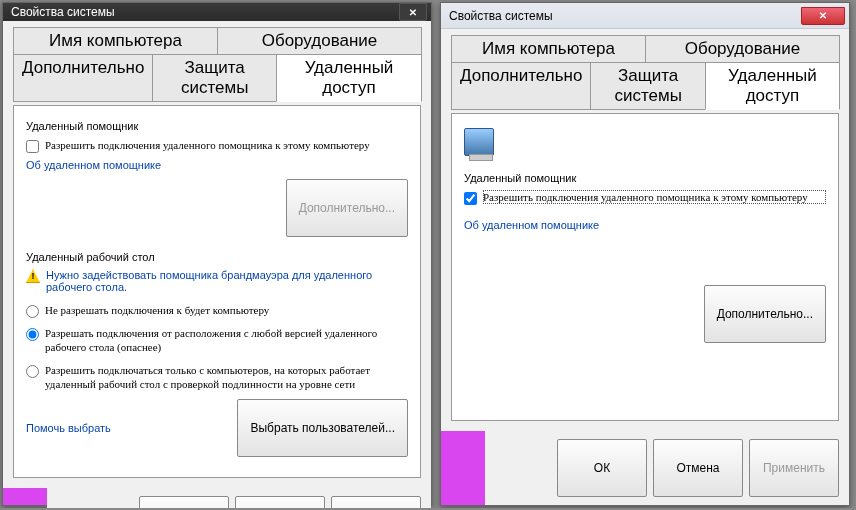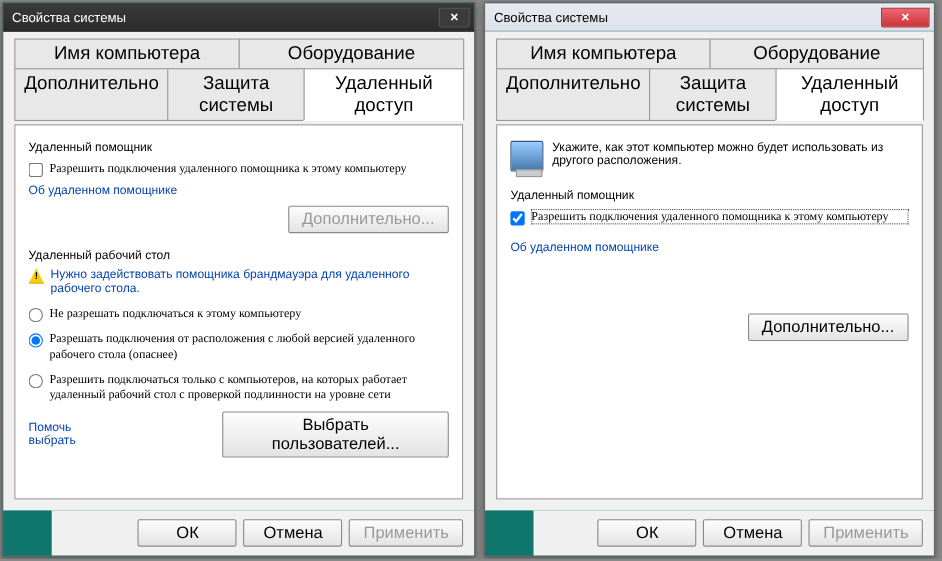--- a/index.html
+++ b/index.html
@@ -6,21 +6,21 @@
   body {
     margin: 0;
     font-family: "Segoe UI", Tahoma, sans-serif;
     font-size: 11px;
     background: #888;
     display: flex;
     gap: 8px;
     padding: 2px;
   }
   .window {
-    background: #0f766e;
+    background: #d946ef;
     border: 1px solid #666;
     box-shadow: 0 2px 6px rgba(0,0,0,0.4);
     display: flex;
     flex-direction: column;
   }
   .win-left { width: 430px; height: 504px; }
   .win-right { width: 410px; height: 504px; }
   .titlebar {
     height: 26px;
     display: flex;
@@ -89,22 +89,22 @@
     padding-top: 4px;
     margin-bottom: 10px;
   }
   .checkbox-row { display: flex; align-items: flex-start; gap: 6px; margin: 6px 0; }
   .checkbox-row label { flex: 1; line-height: 1.3; font-family: Liberation Serif, serif; }
   input[type=checkbox], input[type=radio] { margin: 2px 0 0 0; }
   .link { color: #0645ad; cursor: pointer; display: inline-block; }
   .btn {
     border: 1px solid #888;
     background: linear-gradient(to bottom, #fdfdfd, #e3e3e3);
-    padding: 3px 12px;
-    font-size: 15px;
+    padding: 21px 12px;
+    font-size: 12px;
     border-radius: 2px;
     min-width: 90px;
   }
   .btn:disabled { color: #999; }
   .btn-row { display: flex; justify-content: flex-end; gap: 6px; margin-top: 8px; }
   .radio-group .checkbox-row { margin: 8px 0; }
   .warn-row { display: flex; align-items: flex-start; gap: 6px; margin: 6px 0 10px 0; }
   .warn-icon {
     width: 14px; height: 14px;
     background: #ffcc00;
@@ -172,21 +172,21 @@
 
       <div class="group-frame">
         <span class="group-title">Удаленный рабочий стол</span>
         <div class="warn-row">
           <span class="warn-icon">!</span>
           <span class="link">Нужно задействовать помощника брандмауэра для удаленного рабочего стола.</span>
         </div>
         <div class="radio-group">
           <div class="checkbox-row">
             <input type="radio" name="rdp-l" style="">
-            <label>Не разрешать подключаться к этому компьютеру</label>
+            <label>Не разрешать подключения к будет компьютеру</label>
           </div>
           <div class="checkbox-row">
             <input type="radio" name="rdp-l" checked="" style="">
             <label>Разрешать подключения от расположения с любой версией удаленного рабочего стола (опаснее)</label>
           </div>
           <div class="checkbox-row">
             <input type="radio" name="rdp-l" style="">
             <label>Разрешить подключаться только с компьютеров, на которых работает удаленный рабочий стол с проверкой подлинности на уровне сети</label>
           </div>
         </div>
@@ -222,21 +222,20 @@
       <div class="tab-row">
         <div class="tab" style="flex:1">Дополнительно</div>
         <div class="tab" style="flex:1">Защита системы</div>
         <div class="tab active" style="flex:1.2">Удаленный доступ</div>
       </div>
     </div>
     <div class="tab-panel">
 
       <div class="info-row">
         <div class="pc-icon"></div>
-        <span>Укажите, как этот компьютер можно будет использовать из другого расположения.</span>
       </div>
 
       <div class="group-frame">
         <span class="group-title">Удаленный помощник</span>
         <div class="checkbox-row">
           <input type="checkbox" checked="" style="">
           <label class="dotted-focus">Разрешить подключения удаленного помощника к этому компьютеру</label>
         </div>
         <div style="height:8px"></div>
         <span class="link">Об удаленном помощнике</span>

